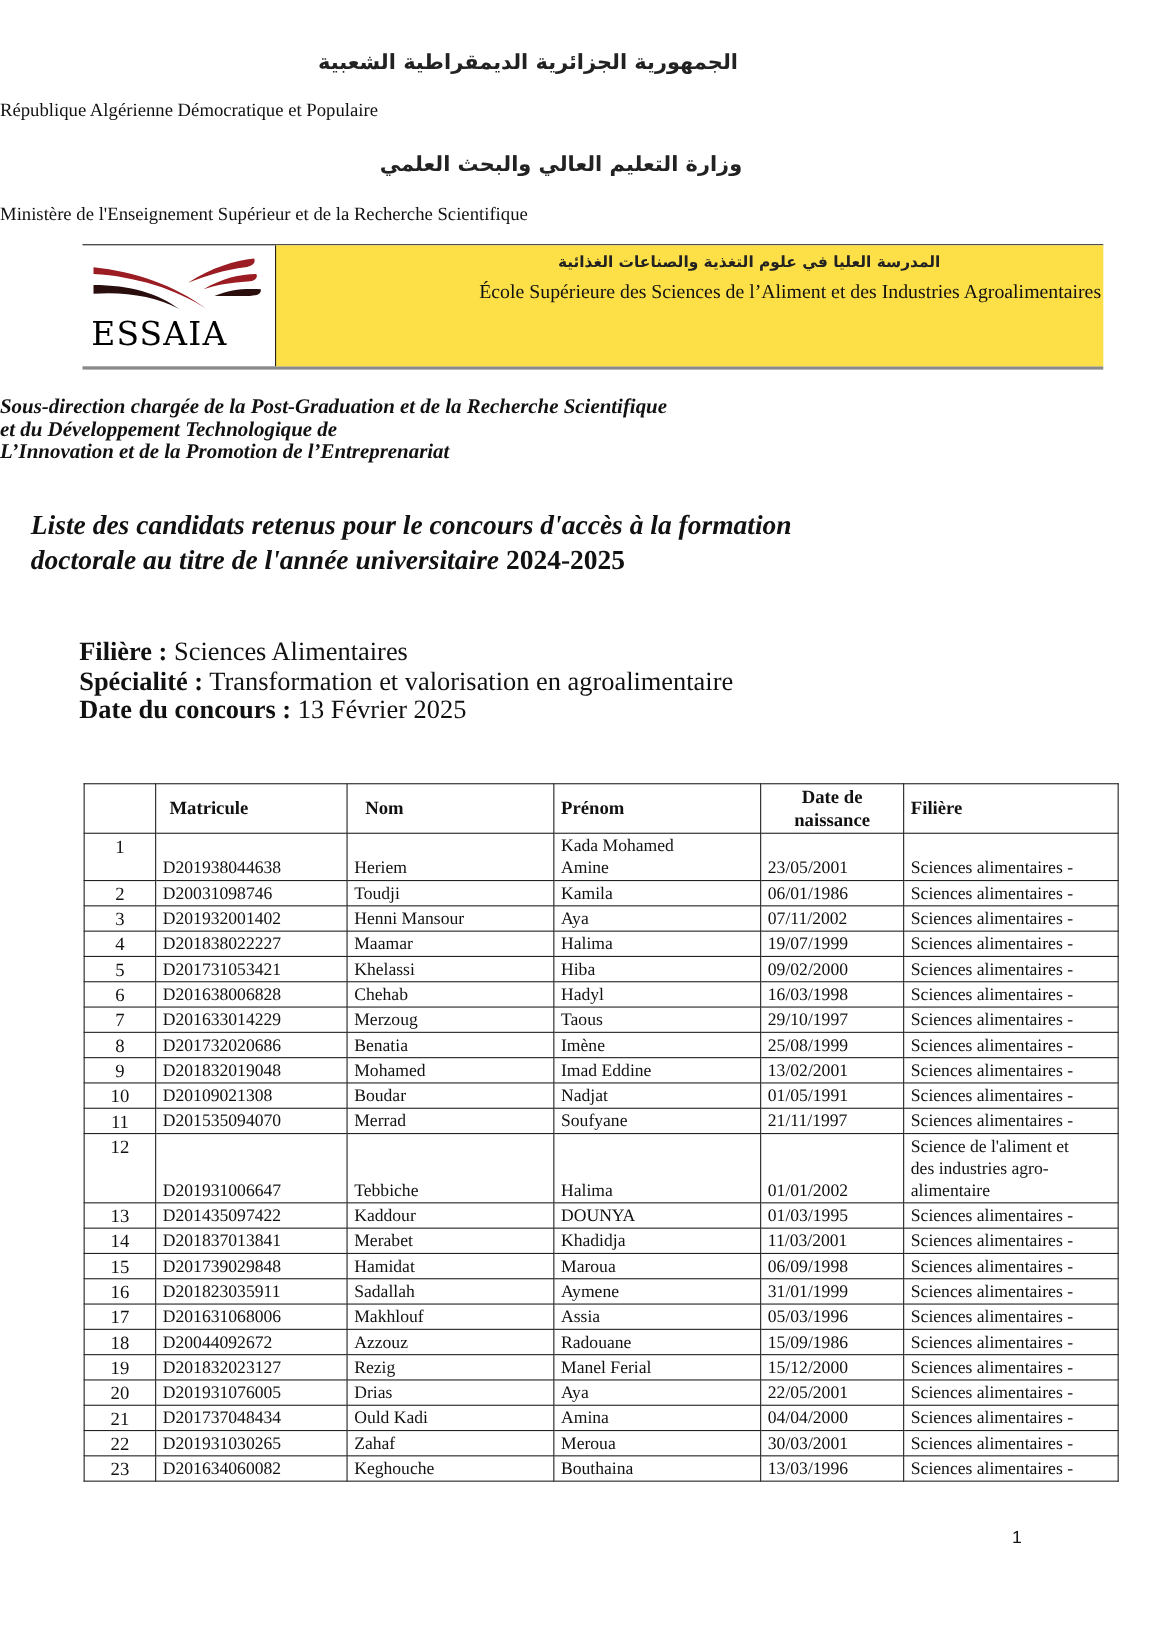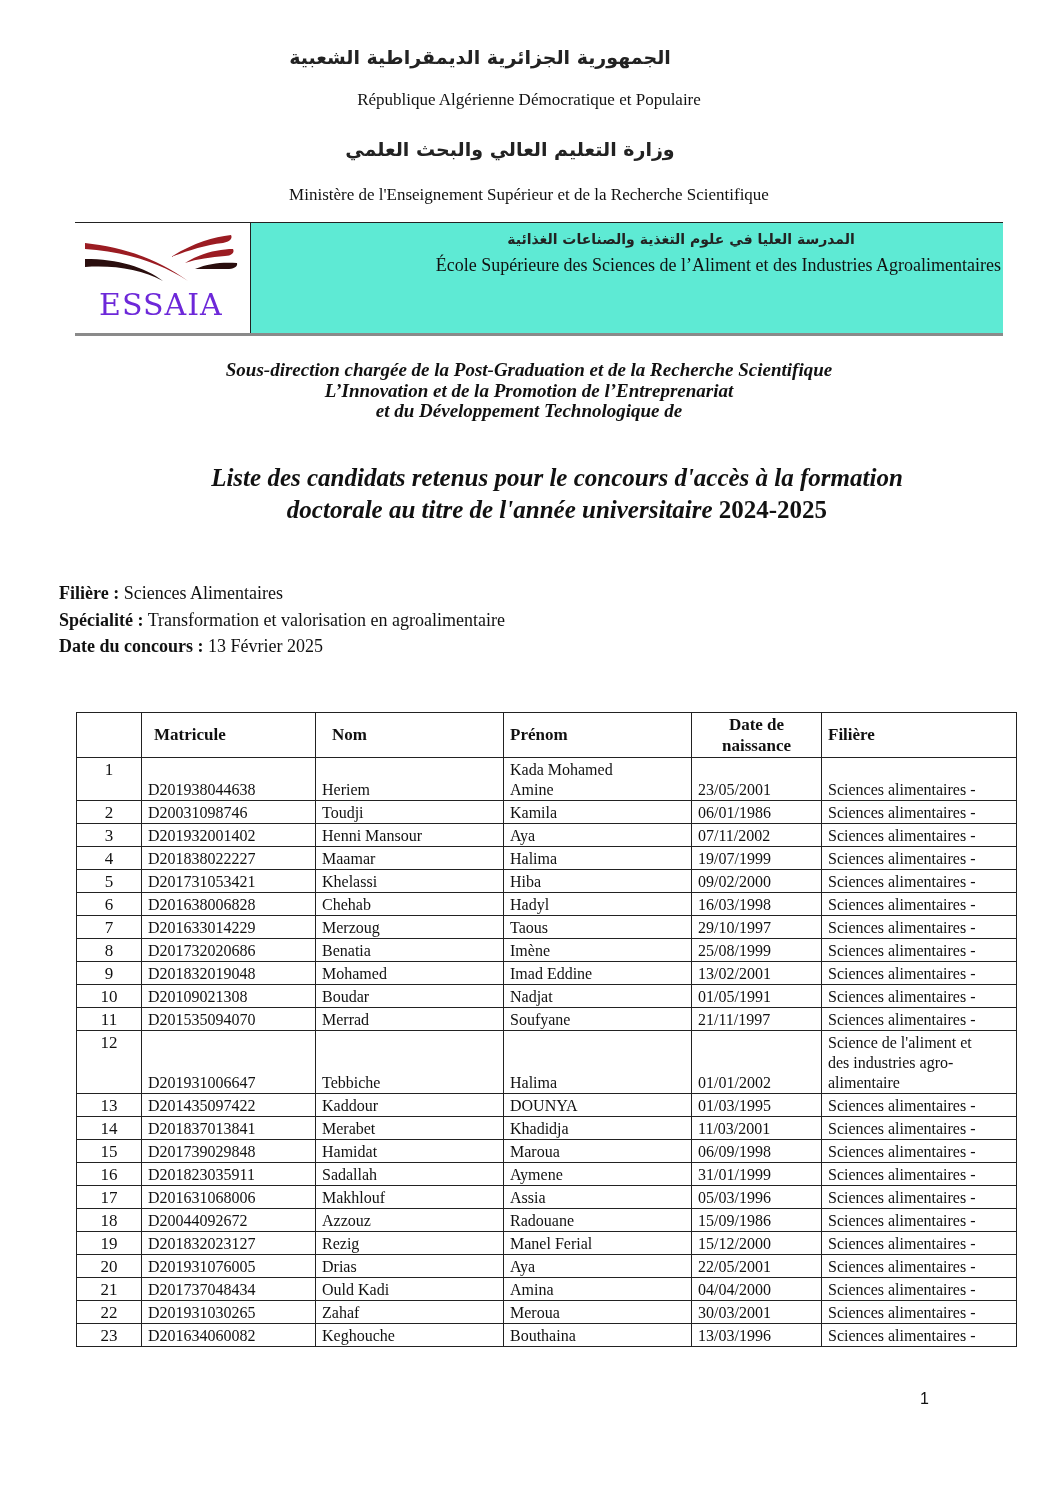--- a/index.html
+++ b/index.html
@@ -1,37 +1,37 @@
 <!DOCTYPE html>
 <html><head>
 <meta charset="utf-8">
 <style>
   html, body { margin: 0; padding: 0; background: #ffffff; }
   body { width: 1058px; height: 1497px; position: relative; overflow: hidden; color: #111; font-family: "Liberation Serif", serif; }
   .abs { position: absolute; }
-  .center { text-align: center; left: 0; width: 1058px; }
+  .center { text-align: left; left: 0; width: 1058px; }
 
   .arabic { font-family: "DejaVu Sans", sans-serif; font-weight: bold; direction: rtl; unicode-bidi: plaintext; color: #222; }
   .ar1 { top: 46px; font-size: 19px; left: 250px; width: 460px; text-align: center; letter-spacing: -0.5px; }
   .fr1 { top: 90px; font-size: 17px; }
   .ar2 { top: 138px; font-size: 19px; left: 300px; width: 420px; text-align: center; letter-spacing: -0.5px; }
   .fr2 { top: 185px; font-size: 17px; }
 
   .banner { top: 222px; left: 75px; width: 928px; height: 110px; border-top: 1px solid #222; border-bottom: 3px solid #8a8a8a; background: #ffffff; }
-  .banner .right { position: absolute; left: 175px; top: 0; right: 0; bottom: 0; background: #5eead4; border-left: 1px solid #222; }
+  .banner .right { position: absolute; left: 175px; top: 0; right: 0; bottom: 0; background: #fde047; border-left: 1px solid #222; }
   .logo { position: absolute; left: 8px; top: 6px; width: 160px; height: 95px; }
-  .logo .word { position: absolute; left: 16px; top: 58px; font-family: "DejaVu Serif", serif; font-size: 30px; letter-spacing: 1px; color: #6d28d9; }
+  .logo .word { position: absolute; left: 0; top: 58px; font-family: "DejaVu Serif", serif; font-size: 30px; letter-spacing: 1px; color: #000000; }
   .ar3 { position: absolute; top: 8px; left: 150px; width: 560px; text-align: center; font-size: 14px; }
   .school { position: absolute; top: 32px; left: 0; width: 750px; text-align: right; font-size: 18px; }
 
   .subdir { top: 360px; font-size: 19px; font-style: italic; font-weight: bold; line-height: 20.5px; }
   .title { top: 462px; font-size: 25px; font-style: italic; font-weight: bold; line-height: 32px; padding-left: 28px; }
   .title .year { font-style: normal; }
 
-  .meta { left: 59px; top: 580px; font-size: 18px; line-height: 26.5px; }
+  .meta { left: 72px; top: 580px; font-size: 24px; line-height: 26.5px; }
   .meta b { font-weight: bold; }
 
   table.list { position: absolute; left: 76px; top: 712px; width: 941px; border-collapse: collapse; font-size: 16px; }
   table.list td, table.list th { border: 1px solid #222; padding: 0 6px; vertical-align: bottom; line-height: 20px; }
   table.list th { font-weight: bold; text-align: left; vertical-align: middle; height: 44px; font-size: 17px; }
   table.list th.hdr-date { text-align: center; line-height: 21px; }
   table.list td.num { text-align: center; vertical-align: top; font-size: 17px; width: 52px; }
   table.list th.c0 { width: 52px; }
   table.list th.c1 { width: 155px; padding-left: 12px; }
   table.list th.c2 { width: 165px; padding-left: 16px; }
@@ -64,22 +64,22 @@
     <div class="word">ESSAIA</div>
   </div>
   <div class="right">
     <div class="arabic ar3">المدرسة العليا في علوم التغذية والصناعات الغذائية</div>
     <div class="school">École Supérieure des Sciences de l’Aliment et des Industries Agroalimentaires</div>
   </div>
 </div>
 
 <div class="abs center subdir">
   <div>Sous-direction chargée de la Post-Graduation et de la Recherche Scientifique</div>
+  <div>et du Développement Technologique de</div>
   <div>L’Innovation et de la Promotion de l’Entreprenariat</div>
-  <div>et du Développement Technologique de</div>
 </div>
 
 <div class="abs center title">
   <div>Liste des candidats retenus pour le concours d'accès à la formation</div>
   <div><span>doctorale au titre de l'année universitaire</span> <span class="year">2024-2025</span></div>
 </div>
 
 <div class="abs meta">
   <div><b>Filière :</b> <span>Sciences Alimentaires</span></div>
   <div><b>Spécialité :</b> <span>Transformation et valorisation en agroalimentaire</span></div>

